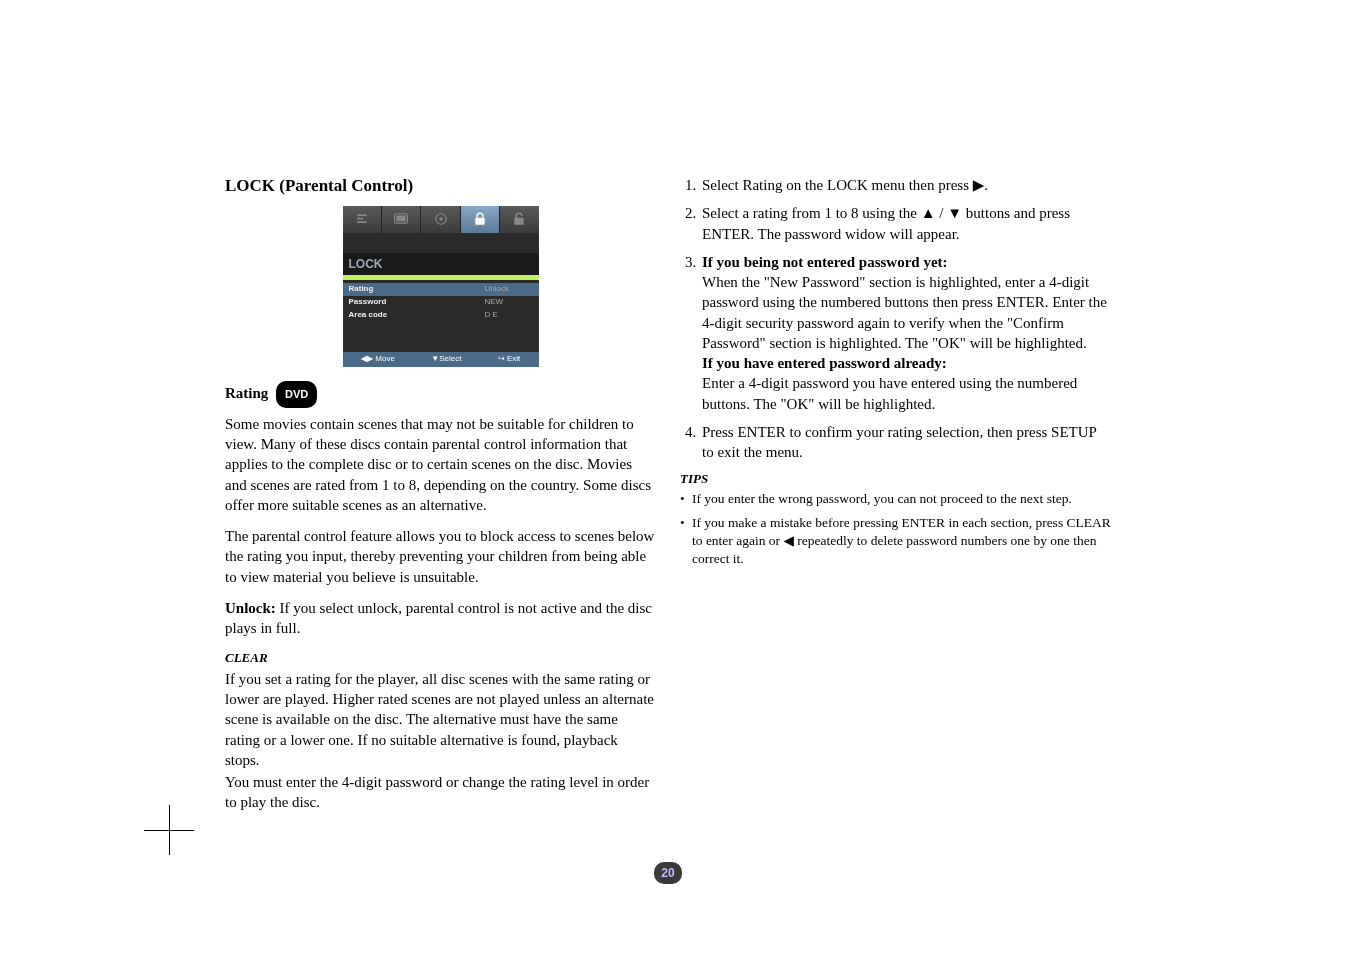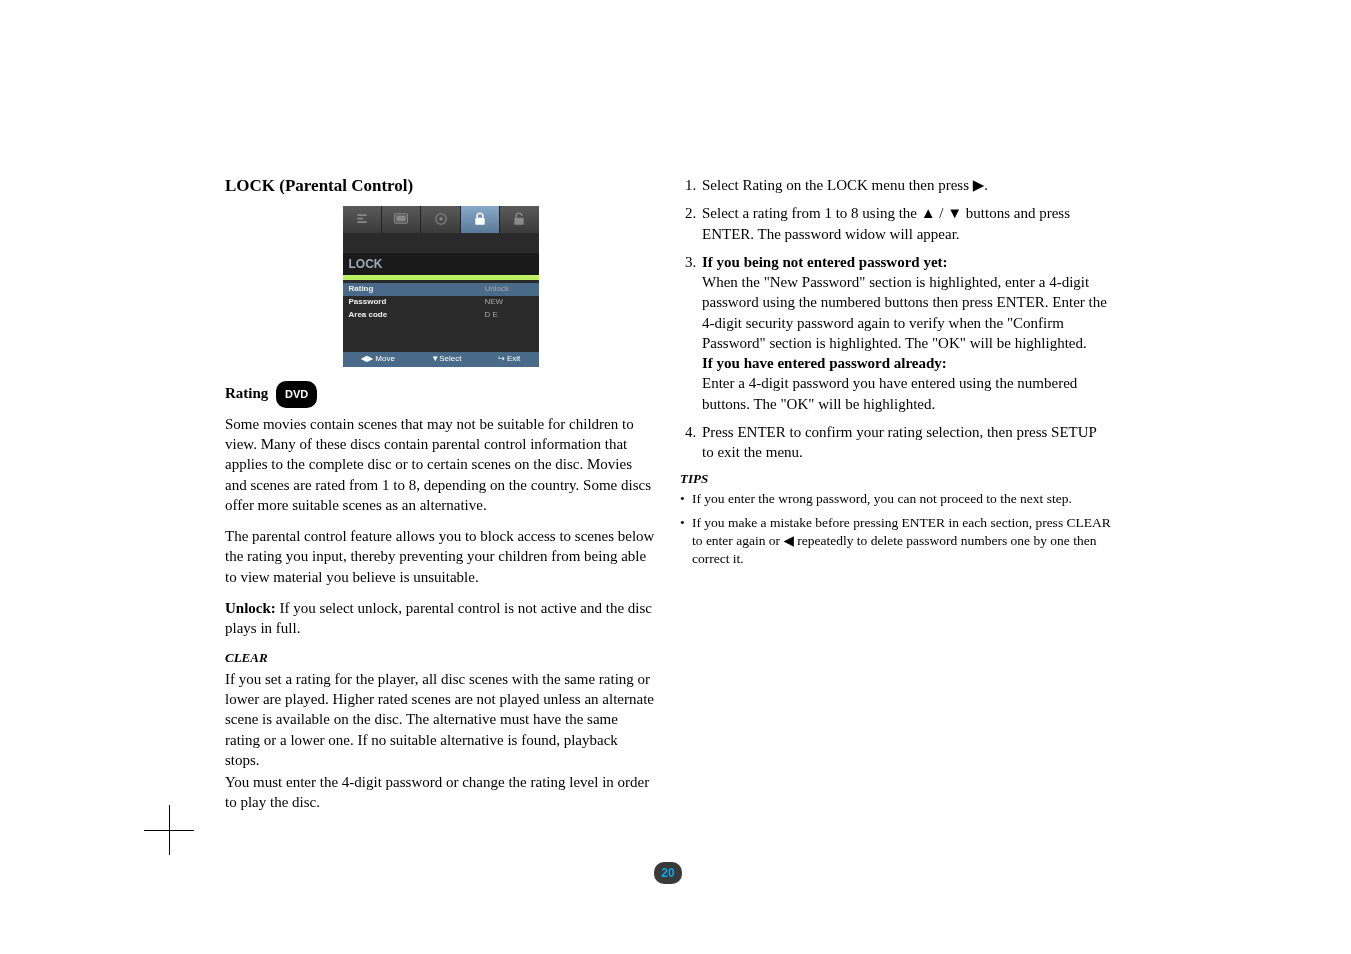--- a/index.html
+++ b/index.html
@@ -108,21 +108,21 @@
   ul.tips li::before { content:"•"; position:absolute; left:0; }
   .glyph { font-family: Arial, sans-serif; }
   .page-num {
     position:absolute;
     left:50%;
     transform:translateX(-50%);
     bottom:-60px;
     width:28px; height:22px;
     background:#3a3a3a;
     border-radius:10px;
-    color:#0ea5e9;
+    color:#c4b5fd;
     font-family: Arial, sans-serif;
     font-weight:bold;
     font-size:12px;
     display:flex; align-items:center; justify-content:center;
   }
   .crop-a {
     position:absolute;
     left:144px;
     top:805px;
     width:50px; height:50px;

